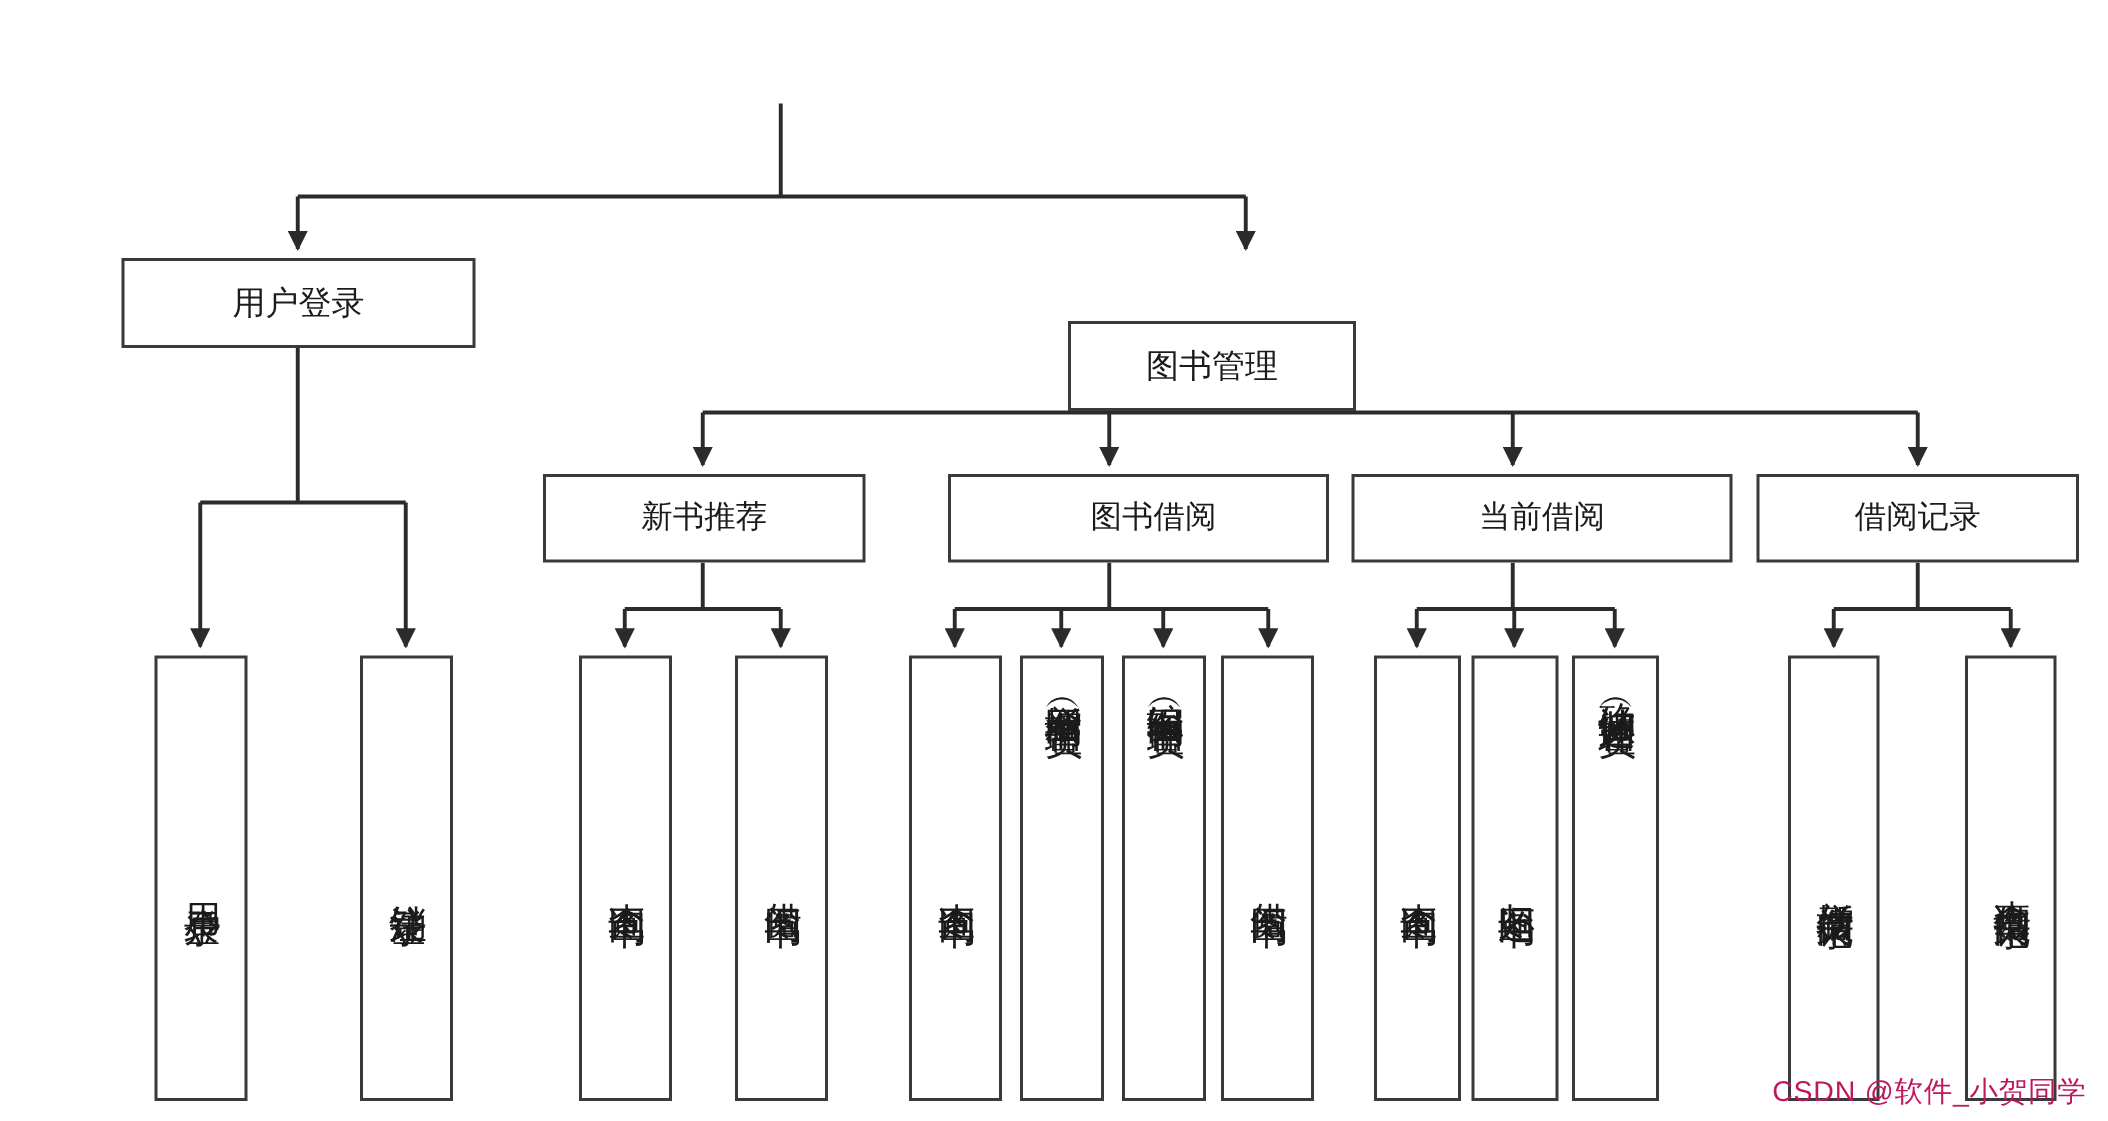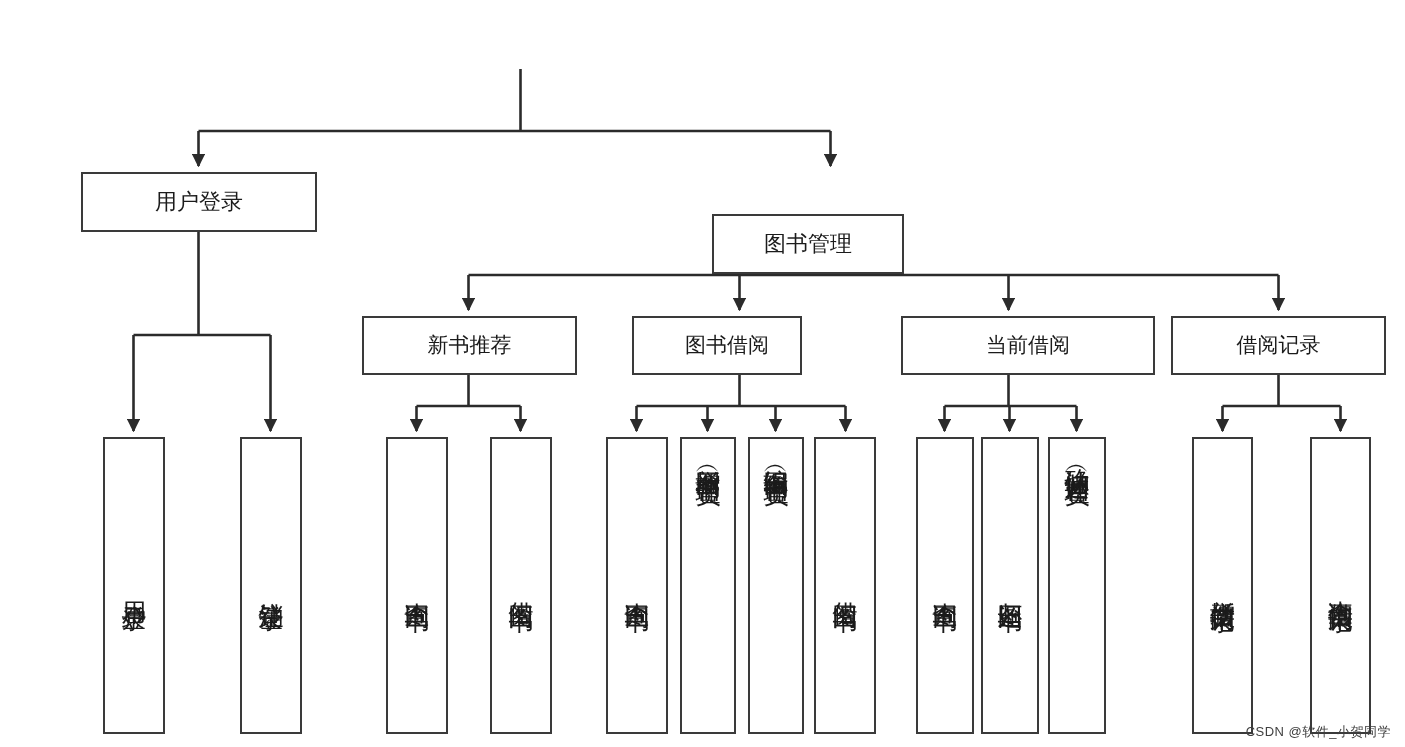--- a/index.html
+++ b/index.html
@@ -64,22 +64,22 @@
   .node.leaf.mid{
     align-items:center;
     padding-top:0;
   }
 
   
   #watermark{
     position:absolute;
     right:14px;
     bottom:6px;
-    font-size:13px;
-    color:#404040;
+    font-size:19px;
+    color:#be185d;
     letter-spacing:0.5px;
     white-space:nowrap;
     z-index:5;
     user-select:none;
   }
 </style>
 </head>
 <body>
 
 <div id="canvas">
@@ -142,21 +142,21 @@
   </div>
 
   <div class="node branch" style="left:712px; top:172px; width:192px; height:60px;margin-top:42px;">
     <span class="lbl">图书管理</span>
   </div>
 
   <div class="node group" style="left:362px; top:316px; width:215px; height:59px;">
     <span class="lbl">新书推荐</span>
   </div>
 
-  <div class="node group" style="left:632px; top:316px; width:170px; height:59px;padding-left:20px;">
+  <div class="node group" style="left:632px; top:316px; width:254px; height:59px;padding-left:20px;">
     <span class="lbl">图书借阅</span>
   </div>
 
   <div class="node group" style="left:901px; top:316px; width:254px; height:59px;">
     <span class="lbl">当前借阅</span>
   </div>
 
   <div class="node group" style="left:1171px; top:316px; width:215px; height:59px;justify-content:center;">
     <span class="lbl">借阅记录</span>
   </div>

